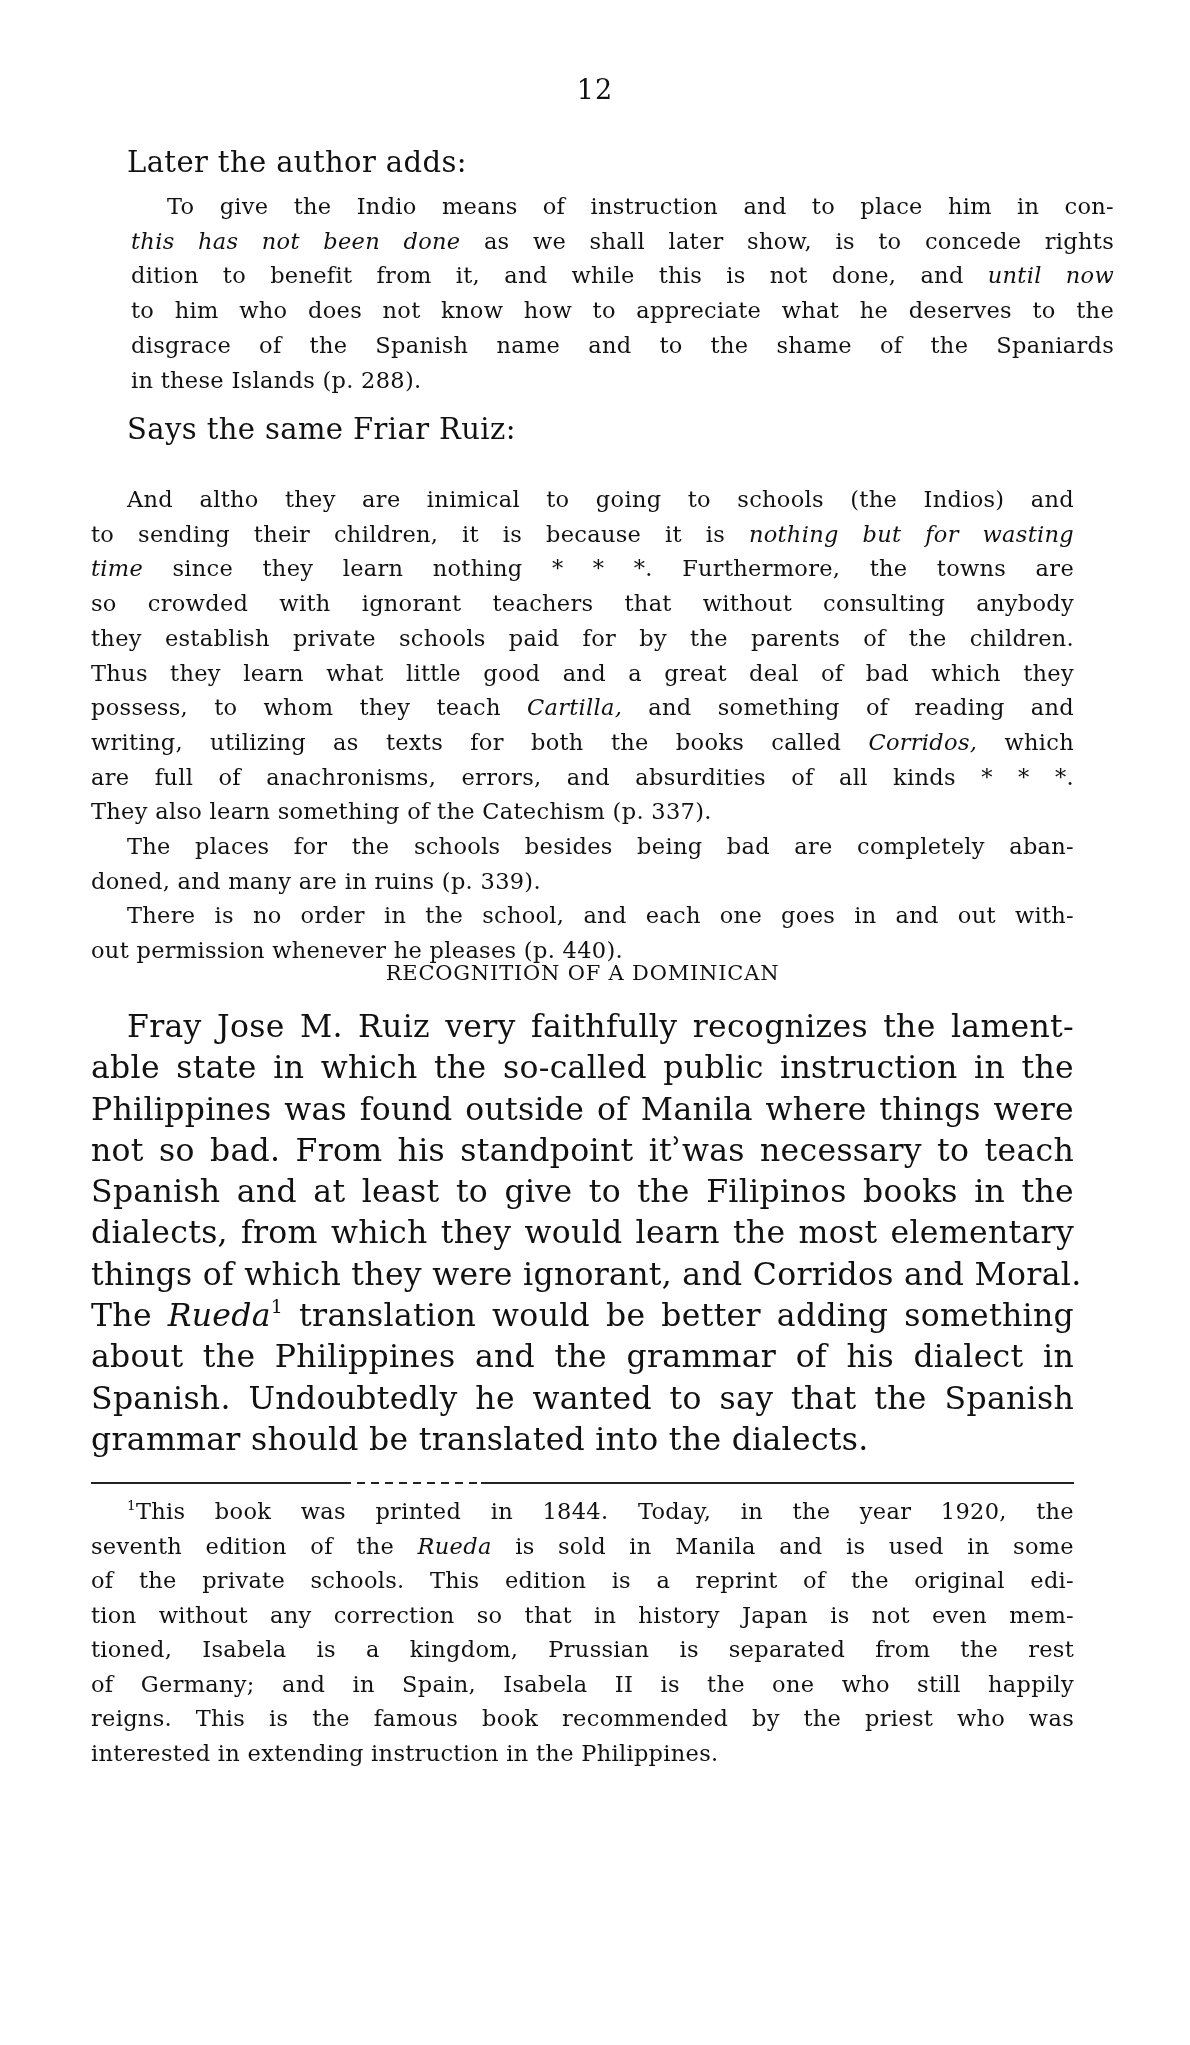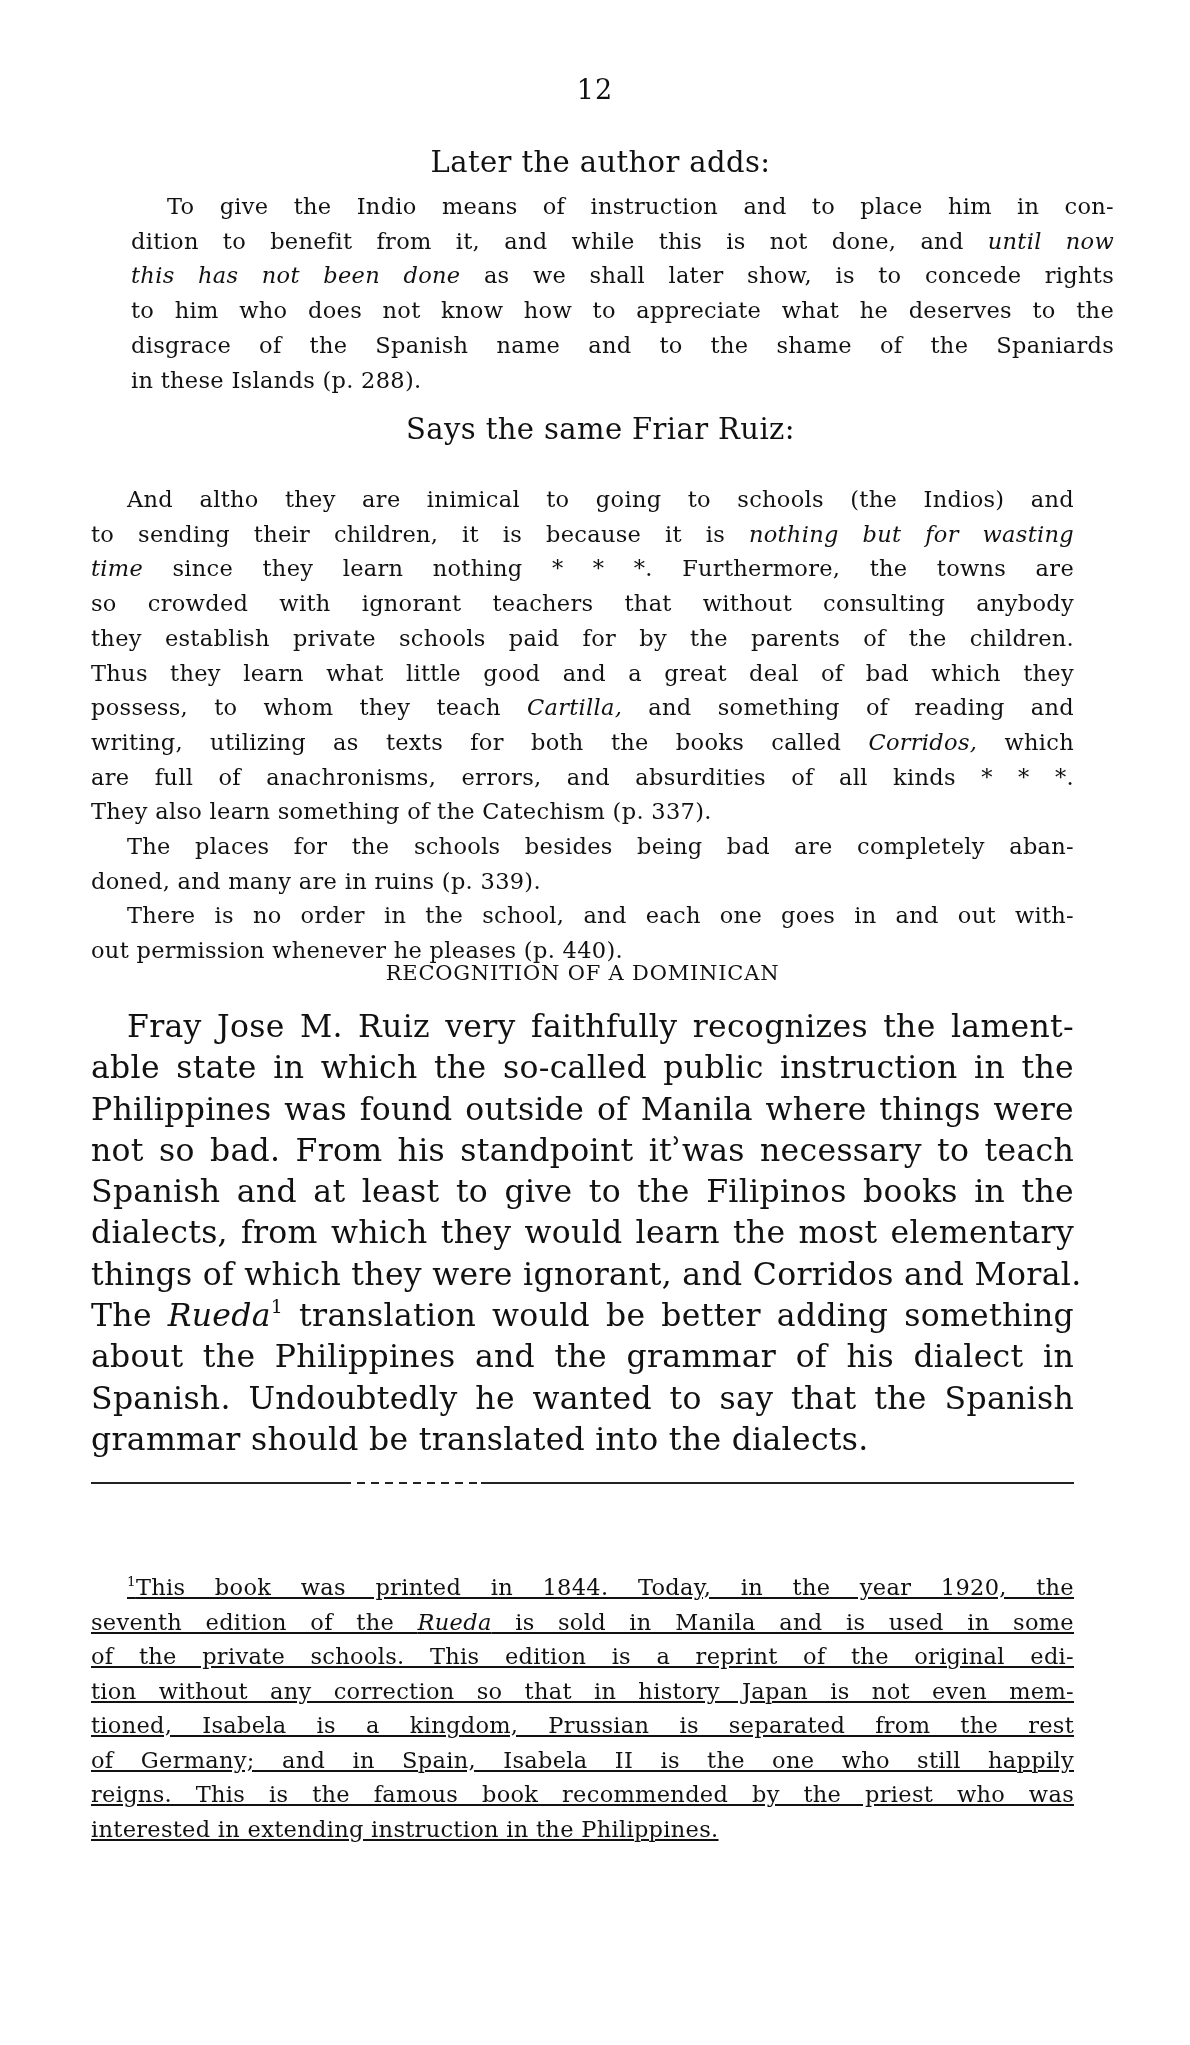--- a/index.html
+++ b/index.html
@@ -2,21 +2,21 @@
 <html><head>
 <meta charset="utf-8">
 <style>
   html, body { margin: 0; padding: 0; background: #ffffff; }
   body { width: 1190px; height: 2045px; position: relative; overflow: hidden;
          font-family: "DejaVu Serif", "Liberation Serif", serif; color: #111; }
   .page { position: absolute; left: 0; top: 0; width: 1190px; height: 1511px; }
   .col { position: absolute; left: 91px; width: 983px; }
   .pagenum { position: absolute; top: 74px; left: 0; width: 1190px; text-align: center;
              font-size: 27px; letter-spacing: 1px; }
-  .lead { font-size: 29px; line-height: 36px; margin: 0; padding-left: 36px; letter-spacing: 0.4px; text-align: center; }
+  .lead { font-size: 29px; line-height: 36px; margin: 0; padding-left: 36px; letter-spacing: 0.4px; }
   .quote { font-size: 22.5px; line-height: 34.7px; margin: 0; text-align: justify;
            text-align-last: left; letter-spacing: 0.3px; }
   .quote .ln { display: block; text-align: justify; text-align-last: justify; white-space: nowrap; }
   .quote .ln.last { text-align-last: left; }
   .quote .ln.ind { padding-left: 36px; }
   .heading { text-align: center; font-size: 21px; letter-spacing: 0.8px; margin: 0; }
   .big { font-size: 31.5px; line-height: 41.3px; letter-spacing: 0.3px; }
   .big .ln { display: block; text-align: justify; text-align-last: justify; white-space: nowrap; }
   .big .ln.ind { padding-left: 36px; }
   .big .ln.last { text-align-last: left; }
@@ -35,22 +35,22 @@
 
 <div class="page">
 
   <div class="pagenum">12</div>
 
   <div class="col" style="top:144px;">
     <p class="lead">Later the author adds:</p>
   </div>
   <div class="col quote" style="top:189px;margin-left:40px;">
       <span class="ln ind">To give the Indio means of instruction and to place him in con-</span>
+      <span class="ln"><i>this has not been done</i> as we shall later show, is to concede rights</span>
       <span class="ln">dition to benefit from it, and while this is not done, and <i>until now</i></span>
-      <span class="ln"><i>this has not been done</i> as we shall later show, is to concede rights</span>
       <span class="ln">to him who does not know how to appreciate what he deserves to the</span>
       <span class="ln">disgrace of the Spanish name and to the shame of the Spaniards</span>
       <span class="ln last">in these Islands (p. 288).</span>
     </div>
 
   <div class="col" style="top:411px;">
     <p class="lead">Says the same Friar Ruiz:</p>
   </div>
   <div class="col quote" style="top:482px;">
       <span class="ln ind">And altho they are inimical to going to schools (the Indios) and</span>
@@ -83,21 +83,21 @@
       <span class="ln">The <i>Rueda</i><sup>1</sup> translation would be better adding something</span>
       <span class="ln">about the Philippines and the grammar of his dialect in</span>
       <span class="ln">Spanish.  Undoubtedly he wanted to say that the Spanish</span>
       <span class="ln last">grammar should be translated into the dialects.</span>
     </div>
 
   <div class="rule" style="top:1482px;">
     <span class="dash"></span>
   </div>
 
-  <div class="col foot" style="top:1570px;text-decoration:underline;">
+  <div class="col foot" style="top:1494px;">
       <span class="ln ind"><sup>1</sup>This book was printed in 1844.  Today, in the year 1920, the</span>
       <span class="ln">seventh edition of the <i>Rueda</i> is sold in Manila and is used in some</span>
       <span class="ln">of the private schools.  This edition is a reprint of the original edi-</span>
       <span class="ln">tion without any correction so that in history Japan is not even mem-</span>
       <span class="ln">tioned, Isabela is a kingdom, Prussian is separated from the rest</span>
       <span class="ln">of Germany; and in Spain, Isabela II is the one who still happily</span>
       <span class="ln">reigns.  This is the famous book recommended by the priest who was</span>
       <span class="ln last">interested in extending instruction in the Philippines.</span>
     </div>
 

